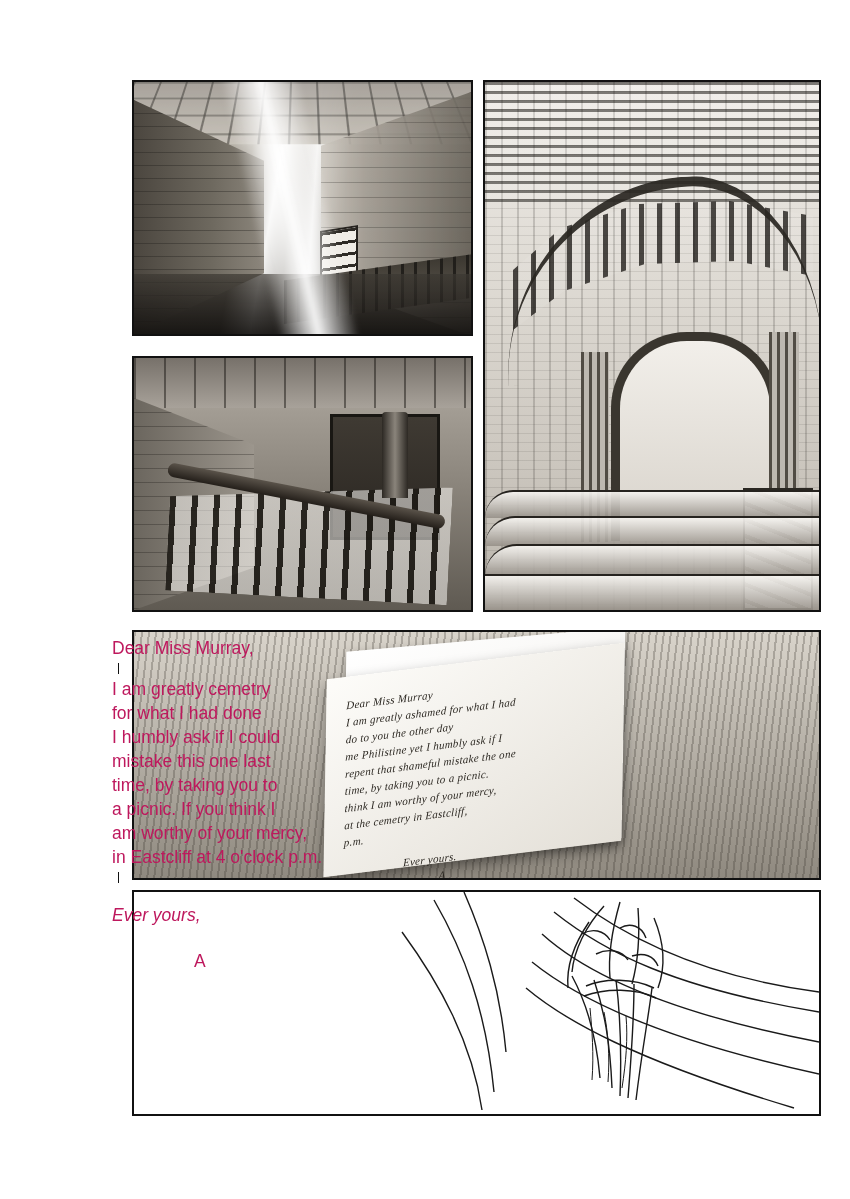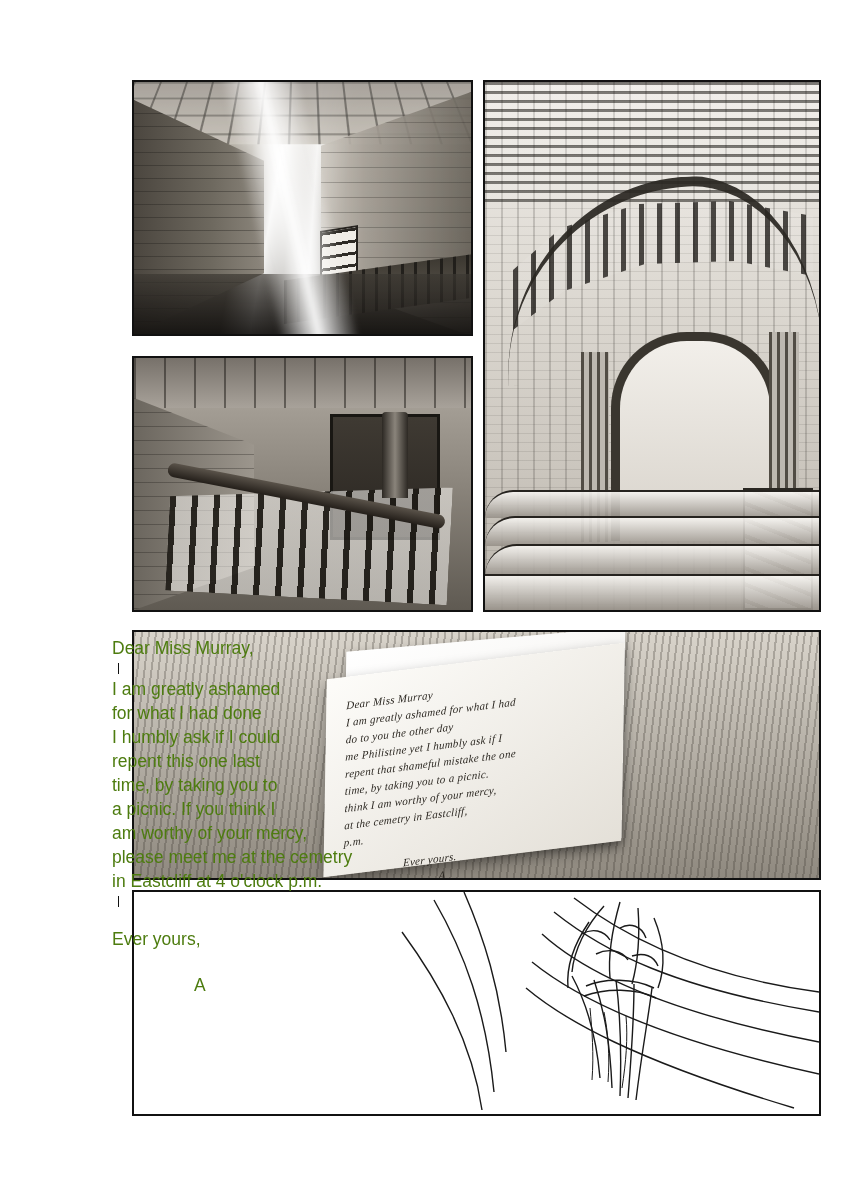--- a/index.html
+++ b/index.html
@@ -246,32 +246,33 @@
 
   
   .letter-text {
     position: absolute;
     left: 112px;
     top: 636px;
     width: 360px;
     font-family: "Liberation Sans", sans-serif;
     font-size: 17.5px;
     line-height: 24px;
-    color: #4d7c0f;
+    color: #be185d;
     z-index: 5;
   }
   .letter-text p { margin: 0; }
   .letter-text .tick {
     display: block;
     width: 1px; height: 11px;
     background: #111;
     margin: 3px 0 3px 6px;
   }
   .letter-text .signature {
     margin-top: 20px;
+    font-style: italic;
   }
   .letter-text .initial {
     margin-top: 22px;
     margin-left: 82px;
   }
 </style>
 </head>
 <body>
 
 <div class="page">
@@ -370,27 +371,26 @@
         <path d="M470 120 C474 140, 476 164, 474 190"></path>
         <path d="M492 124 C494 146, 492 170, 488 196"></path>
         <path d="M456 116 C458 138, 460 162, 458 188"></path>
       </g>
     </svg>
   </div>
 
   <div class="letter-text">
     <p>Dear Miss Murray,</p>
     <span class="tick"></span>
-    <p>I am greatly ashamed</p>
+    <p>I am greatly cemetry</p>
     <p>for what I had done</p>
     <p>I humbly ask if I could</p>
-    <p>repent this one last</p>
+    <p>mistake this one last</p>
     <p>time, by taking you to</p>
     <p>a picnic. If you think I</p>
     <p>am worthy of your mercy,</p>
-    <p>please meet me at the cemetry</p>
     <p>in Eastcliff at 4 o'clock p.m.</p>
     <span class="tick"></span>
     <p class="signature">Ever yours,</p>
     <p class="initial">A</p>
   </div>
 
 </div>
 
 </body></html>

